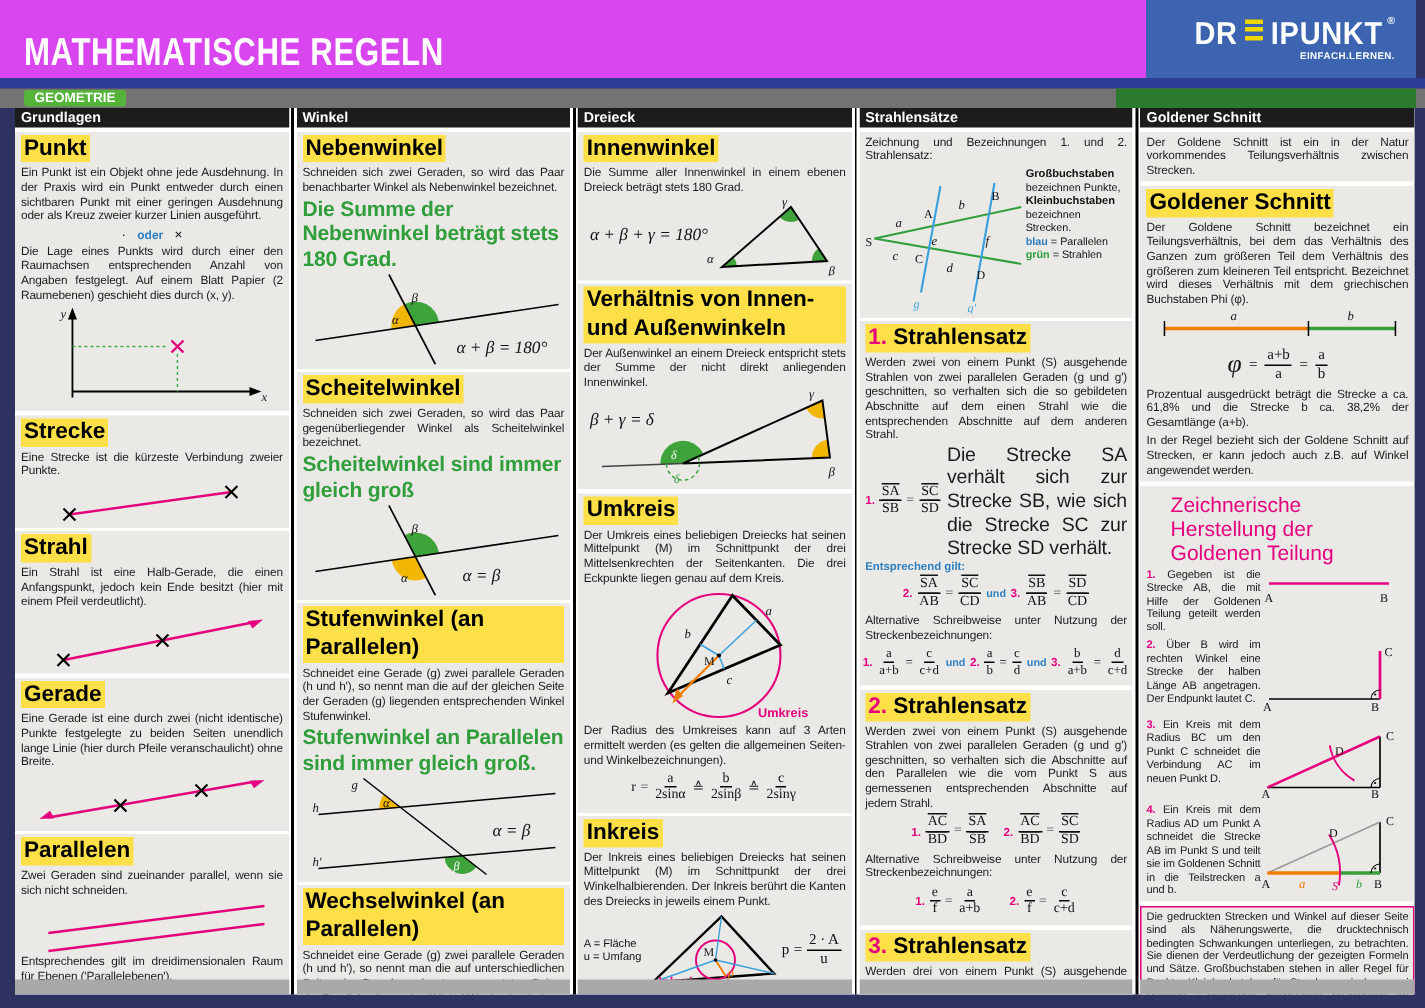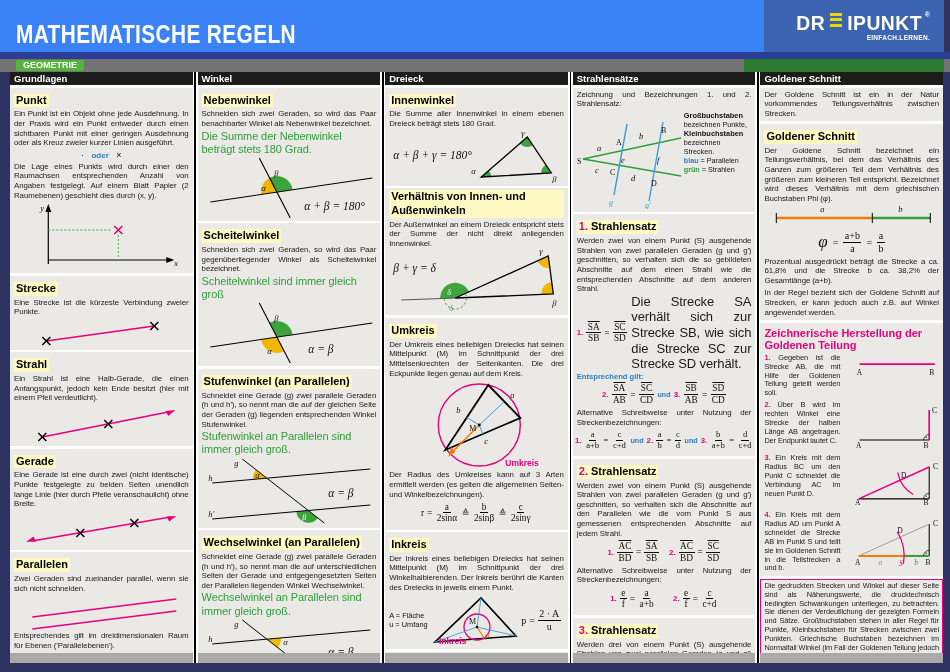--- a/index.html
+++ b/index.html
@@ -1,18 +1,18 @@
 <!DOCTYPE html>
 <html><head>
 <meta charset="utf-8">
 <style>
   html,body{margin:0;padding:0}
   .page{position:relative;width:950px;height:672px;background:#2e3261;font-family:"Liberation Sans",sans-serif;overflow:hidden}
   
-  .top{position:absolute;left:0;top:0;width:878px;height:52px;background:#3b82f6}
+  .top{position:absolute;left:0;top:0;width:878px;height:52px;background:#d946ef}
   .title{position:absolute;left:16px;bottom:2px;color:#fff;font-weight:700;font-size:26px;letter-spacing:.5px;transform:scaleX(.8);transform-origin:left bottom;white-space:nowrap}
   .logobox{position:absolute;right:6px;top:0;width:180px;height:52px;background:#3c64b0;display:flex;flex-direction:column;align-items:flex-end;justify-content:center;padding-right:14px;box-sizing:border-box}
   .brand{display:flex;align-items:flex-start;font-weight:700;line-height:1}
   .brand .btxt{font-size:21px;letter-spacing:.5px;transform:scaleX(.92)}
   .ebars{display:flex;flex-direction:column;justify-content:space-between;height:14px;width:12px;margin:1px 2px 0 3px}
   .ebars i{display:block;height:3px;border-radius:.5px}
   .reg{font-size:7px;margin-top:-1px}
   .tagline{font-size:6.5px;font-weight:700;letter-spacing:.3px;margin-top:1px}
   .logobox .btxt,.logobox .reg,.logobox .tagline{color:#fff}
   .logobox .ebars i{background:#f0d500}
@@ -21,23 +21,23 @@
   .greenbar .darkseg{position:absolute;right:6px;top:0;width:200px;height:13px;background:#2c7a30}
   .geo{position:absolute;left:16px;top:1px;background:#54b43a;color:#fff;font-weight:700;font-size:9px;line-height:11px;height:11px;padding:0 7px;border-radius:2px;z-index:2}
   
   .cols{position:absolute;left:10px;top:72px;right:7px;bottom:9px;background:#fff;display:flex}
   .col{flex:1 1 0;min-width:0;display:flex;flex-direction:column;position:relative;overflow:hidden;padding-bottom:11px;box-sizing:border-box}
   .gut{flex:0 0 5px;position:relative}
   .gut::after{content:"";position:absolute;left:1.8px;top:0;bottom:0;width:1.6px;background:#000}
   .colhead{flex:0 0 13px;background:#1c1c1a;color:#fff;font-weight:700;font-size:9.5px;line-height:13px;padding-left:4px;margin-bottom:2.5px}
   .sec{background:#eae9e6;margin-bottom:2.5px;padding:2px 4px 3px;flex:0 0 auto}
   .graybar{position:absolute;left:0;right:0;bottom:0;height:10px;background:#a9a9a9}
-  .h{display:inline-block;background:#fef9c3;font-weight:700;font-size:11px;line-height:1.25;padding:0 2px;margin-bottom:2px}
+  .h{display:inline-block;background:#fde047;font-weight:700;font-size:15px;line-height:1.25;padding:0 2px;margin-bottom:2px}
   .p{font-size:7.9px;line-height:1.22;text-align:justify;color:#1b1b1b;letter-spacing:-.1px}
-  .rule{font-size:11px;line-height:1.2;font-weight:400;color:#2f9e3b;margin-top:1px;letter-spacing:-.1px}
+  .rule{font-size:14px;line-height:1.2;font-weight:700;color:#2f9e3b;margin-top:1px;letter-spacing:-.1px}
   .blue{color:#2d7fc1;font-weight:700}
   .pnum{color:#e5007d;font-weight:700}
   .oderrow{font-size:9px;margin:2px 0;text-align:center;color:#111}
   .oderrow .blue{font-size:8px}
   
   .fr{display:inline-flex;flex-direction:column;align-items:center;vertical-align:middle;font-family:"Liberation Serif","DejaVu Serif",serif;font-size:9.3px;line-height:1.15}
   .fr .fn{border-bottom:.8px solid #000;padding:0 1.5px}
   .fr .fd{padding:0 1.5px}
   .ov{text-decoration:overline}
   .frow{display:flex;align-items:center;justify-content:center;gap:3px;margin:2.5px 0;font-family:"Liberation Serif","DejaVu Serif",serif;font-size:9.3px;color:#111;flex-wrap:nowrap}
@@ -55,22 +55,22 @@
   .tlw{font-size:8px;font-style:italic;fill:#fff}
   .tcap{font-family:"Liberation Sans",sans-serif;font-weight:700;font-size:8.5px;fill:#e5007d}
   .svgf{font-size:11.5px;font-style:italic;fill:#111}
   
   .legend{flex:0 0 64px;font-size:7.2px;line-height:1.25;color:#111}
   .legend b{font-size:7.4px}
   .row{display:flex;align-items:flex-start}
   .note4{font-size:13px;line-height:1.2;text-align:justify;color:#1b1b1b;flex:1 1 auto;padding-left:4px;letter-spacing:-.1px}
   .gilt{font-size:7.6px}
   
-  .pinkhead{color:#e5007d;font-weight:700;font-size:11px;margin:2px 0}
-  .step{display:flex;gap:14px;margin-top:3px;align-items:flex-start}
+  .pinkhead{color:#e5007d;font-weight:400;font-size:14px;margin:2px 16px}
+  .step{display:flex;gap:0;margin-top:3px;align-items:flex-start}
   .step .stext{flex:0 0 76px;font-size:7.4px;line-height:1.2;text-align:justify;color:#1b1b1b;letter-spacing:-.1px}
   .notebox{border:1.5px solid #e5007d;background:#eae9e6;margin-bottom:2.5px;padding:2px 3px;flex:0 0 auto}
   .notetext{font-size:7.4px;line-height:1.2;text-align:justify;color:#1b1b1b;letter-spacing:-.1px}
   .phi{font-family:"Liberation Serif","DejaVu Serif",serif;font-style:italic;font-size:17px}
 </style>
 </head>
 <body>
 
 <div class="page">
 

